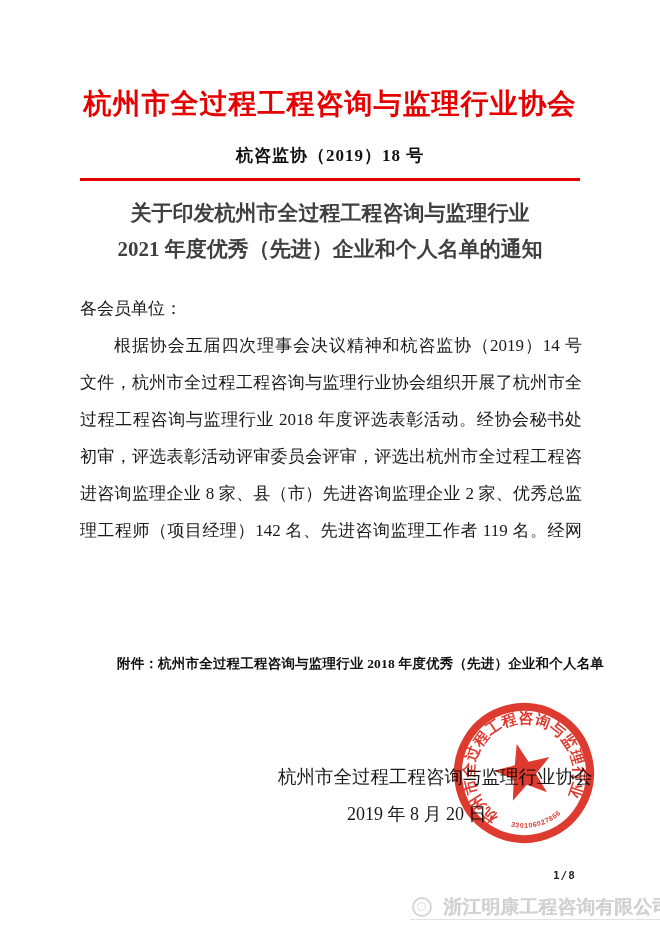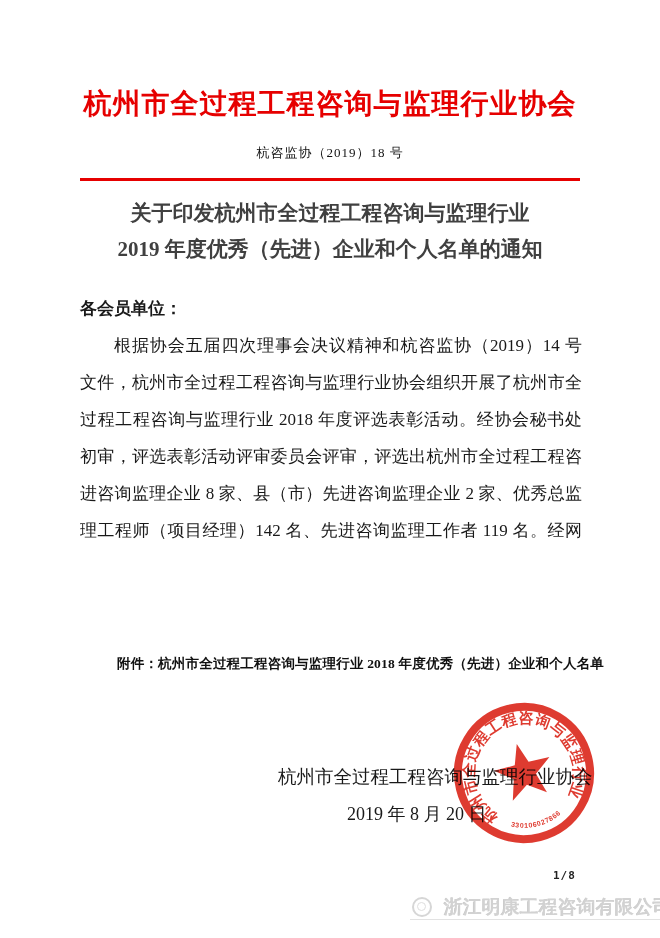--- a/index.html
+++ b/index.html
@@ -16,38 +16,38 @@
   .header-title {
     position: absolute; top: 85px; left: 0; width: 660px;
     text-align: center;
     font-size: 28px; font-weight: bold;
     letter-spacing: 1px;
     color: var(--accent-red);
   }
   .doc-number {
     position: absolute; top: 144px; left: 0; width: 660px;
     text-align: center;
-    font-size: 13px; font-weight: normal; color: #111;
+    font-size: 17px; font-weight: bold; color: #111;
     letter-spacing: 1px;
   }
   .red-rule {
     position: absolute; top: 178px; left: 80px; width: 500px; height: 3px;
     background: var(--accent-red);
   }
   .notice-title {
     position: absolute; top: 195px; left: 30px; width: 600px;
     text-align: center;
     font-size: 21px; font-weight: bold; color: #404040;
     line-height: 36px;
   }
   .body-block {
     position: absolute; top: 290px; left: 80px; width: 502px;
     font-size: 17px; line-height: 37px; color: #191919;
   }
-  .body-block .salutation { font-weight: bold; }
+  .body-block .salutation { font-weight: normal; }
   .body-line { text-align: justify; text-align-last: justify; }
   .body-line.first { text-indent: 2em; }
   .body-line.last { text-align-last: left; }
   .attachment-line {
     position: absolute; top: 655px; left: 80px; width: 512px;
     font-size: 13.5px; font-weight: bold; color: #111;
     letter-spacing: 0.2px; white-space: nowrap; padding-left: 37px;
   }
   .signature-org {
     position: absolute; top: 764px; left: 278px;
@@ -102,21 +102,21 @@
 <div class="page">
 
   <div class="header-title">杭州市全过程工程咨询与监理行业协会</div>
 
   <div class="doc-number">杭咨监协（2019）18 号</div>
 
   <div class="red-rule"></div>
 
   <div class="notice-title">
     <div>关于印发杭州市全过程工程咨询与监理行业</div>
-    <div>2019 年度优秀（先进）企业和个人名单的通知</div>
+    <div>2021 年度优秀（先进）企业和个人名单的通知</div>
   </div>
 
   <div class="body-block">
     <div class="salutation">各会员单位：</div>
     <div class="body-line first">根据协会五届四次理事会决议精神和杭咨监协（2019）14 号</div>
     <div class="body-line">文件，杭州市全过程工程咨询与监理行业协会组织开展了杭州市全</div>
     <div class="body-line">过程工程咨询与监理行业 2018 年度评选表彰活动。经协会秘书处</div>
     <div class="body-line">初审，评选表彰活动评审委员会评审，评选出杭州市全过程工程咨</div>
     <div class="body-line">进咨询监理企业 8 家、县（市）先进咨询监理企业 2 家、优秀总监</div>
     <div class="body-line">理工程师（项目经理）142 名、先进咨询监理工作者 119 名。经网</div>

